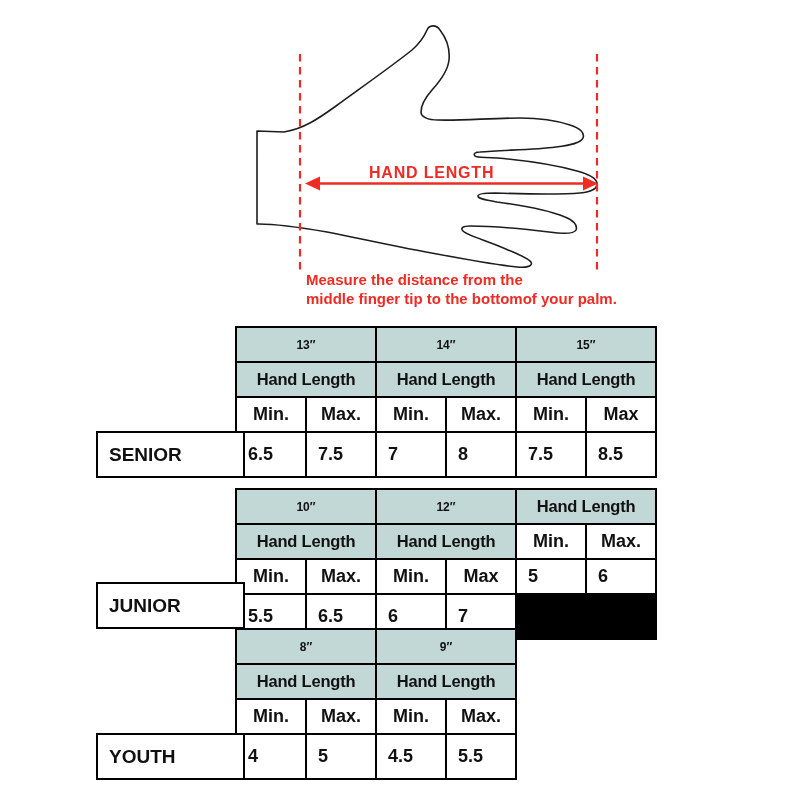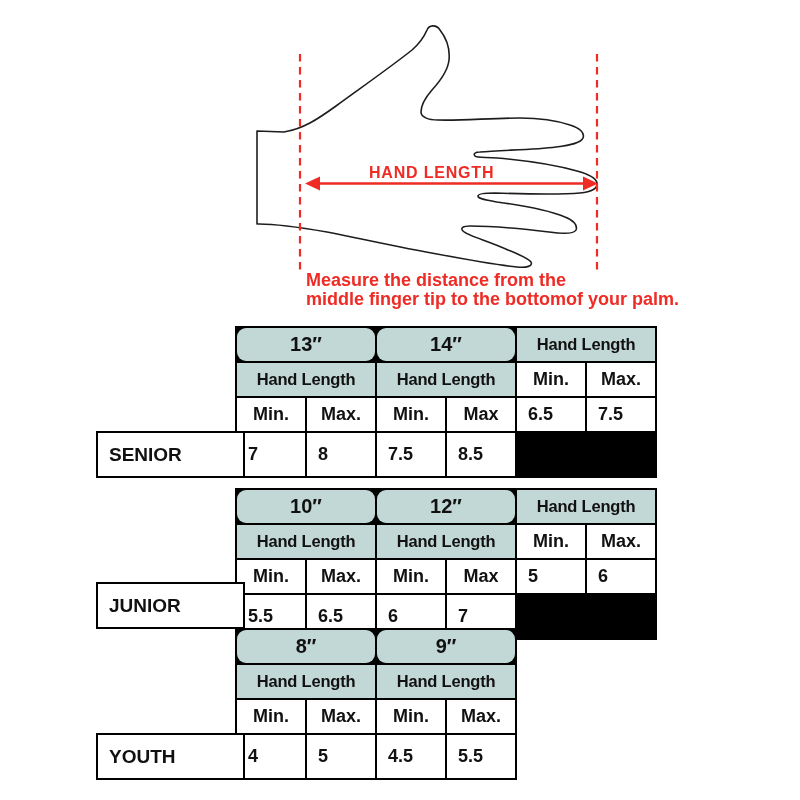--- a/index.html
+++ b/index.html
@@ -9,29 +9,29 @@
     font-family:"Liberation Sans", sans-serif; overflow:hidden;
   }
   
   svg.hand { position:absolute; left:230px; top:10px; }
   .hand-path { fill:#fff; stroke:#1d1d1b; stroke-width:1.6; stroke-linejoin:round; stroke-linecap:round; }
   .dash { stroke:var(--accent); stroke-width:2.2; stroke-dasharray:7.5 5.5; fill:none; }
   .arrow-line { stroke:var(--accent); stroke-width:2.5; }
   .arrow-head { fill:var(--accent); }
   .red-label { position:absolute; color:var(--accent); font-weight:bold; white-space:nowrap; }
   #hand-length-label { left:369px; top:164px; font-size:16px; letter-spacing:0.8px; }
-  #measure-caption { left:306px; top:271px; font-size:18px; line-height:18.5px; }
+  #measure-caption { left:306px; top:271px; font-size:15px; line-height:18.5px; }
   
   .sec-grid { position:absolute; display:grid; background:var(--line); padding:2px; gap:2px; }
   .cell {
     display:flex; align-items:center; justify-content:center;
     font-weight:bold; color:var(--ink); background:#fff; white-space:nowrap;
   }
   .teal { background:var(--header-bg); }
-  .size { font-size:20px;border-radius:9px; }
+  .size { font-size:12px; }
   .hl   { font-size:16.5px; letter-spacing:-0.2px; }
   .mm   { font-size:18px; }
   .val  { justify-content:flex-start; padding-left:11px; font-size:18px; }
   .span2 { grid-column:span 2; }
   .row-label {
     position:absolute; left:96px; width:149px; height:47px; box-sizing:border-box;
     border:2px solid var(--line); background:#fff; display:flex; align-items:center;
     padding-left:11px; font-weight:bold; font-size:19px; color:var(--ink);
   }
 </style>
@@ -87,20 +87,21 @@
 
   <div id="measure-caption" class="red-label">
     <div>Measure the distance from the</div>
     <div>middle finger tip to the bottomof your palm.</div>
   </div>
 
   <div id="chart-mount">
       <div class="sec-grid" style="top: 326px; left: 235px; grid-template-columns: repeat(6, 68px); grid-template-rows: 33px 33px 33px 43px;">
         <div class="cell teal size span2">13″</div>
         <div class="cell teal size span2">14″</div>
+        <div class="cell teal size span2">15″</div>
         <div class="cell teal hl span2">Hand Length</div>
         <div class="cell teal hl span2">Hand Length</div>
         <div class="cell teal hl span2">Hand Length</div>
         <div class="cell mm">Min.</div>
         <div class="cell mm">Max.</div>
         <div class="cell mm">Min.</div>
         <div class="cell mm">Max.</div>
         <div class="cell mm">Min.</div>
         <div class="cell mm">Max</div>
         <div class="cell val">6.5</div>

